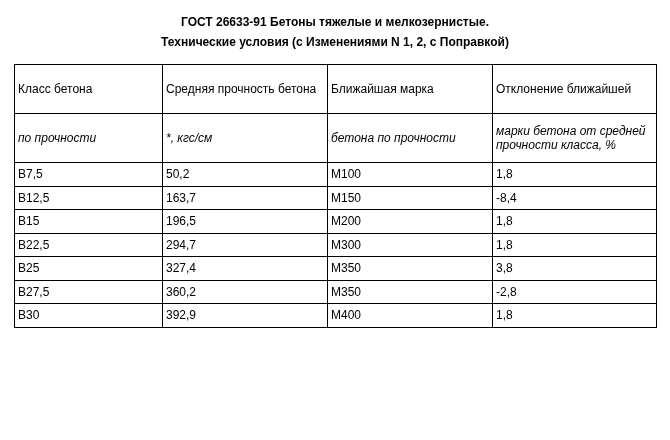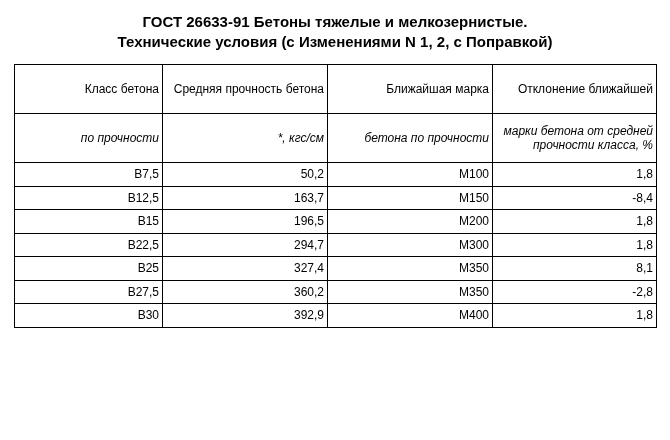--- a/index.html
+++ b/index.html
@@ -18,38 +18,38 @@
     position: relative;
     width: 670px;
     height: 440px;
     box-sizing: border-box;
   }
   .title-block {
     text-align: center;
     padding-top: 12px;
   }
   .title-line {
-    font-size: 15px;
+    font-size: 12px;
     font-weight: bold;
     line-height: 20px;
     letter-spacing: 0px;
   }
   .table-wrap {
     margin-top: 12px;
     padding: 0 14px;
   }
   table.main {
     width: 642px;
     border-collapse: collapse;
     table-layout: fixed;
     font-size: 12px;
   }
   table.main td, table.main th {
     border: 1px solid #000000;
-    text-align: right;
+    text-align: left;
     vertical-align: middle;
     padding: 2px 3px;
     font-weight: normal;
   }
   .col1 { width: 148px; }
   .col2 { width: 165px; }
   .col3 { width: 165px; }
   .col4 { width: 164px; }
   .head-top {
     height: 44px;
@@ -121,21 +121,21 @@
         <tr class="data-row">
           <td>В22,5</td>
           <td>294,7</td>
           <td>М300</td>
           <td>1,8</td>
         </tr>
         <tr class="data-row">
           <td>В25</td>
           <td>327,4</td>
           <td>М350</td>
-          <td>8,1</td>
+          <td>3,8</td>
         </tr>
         <tr class="data-row">
           <td>В27,5</td>
           <td>360,2</td>
           <td>М350</td>
           <td>-2,8</td>
         </tr>
         <tr class="data-row">
           <td>В30</td>
           <td>392,9</td>

